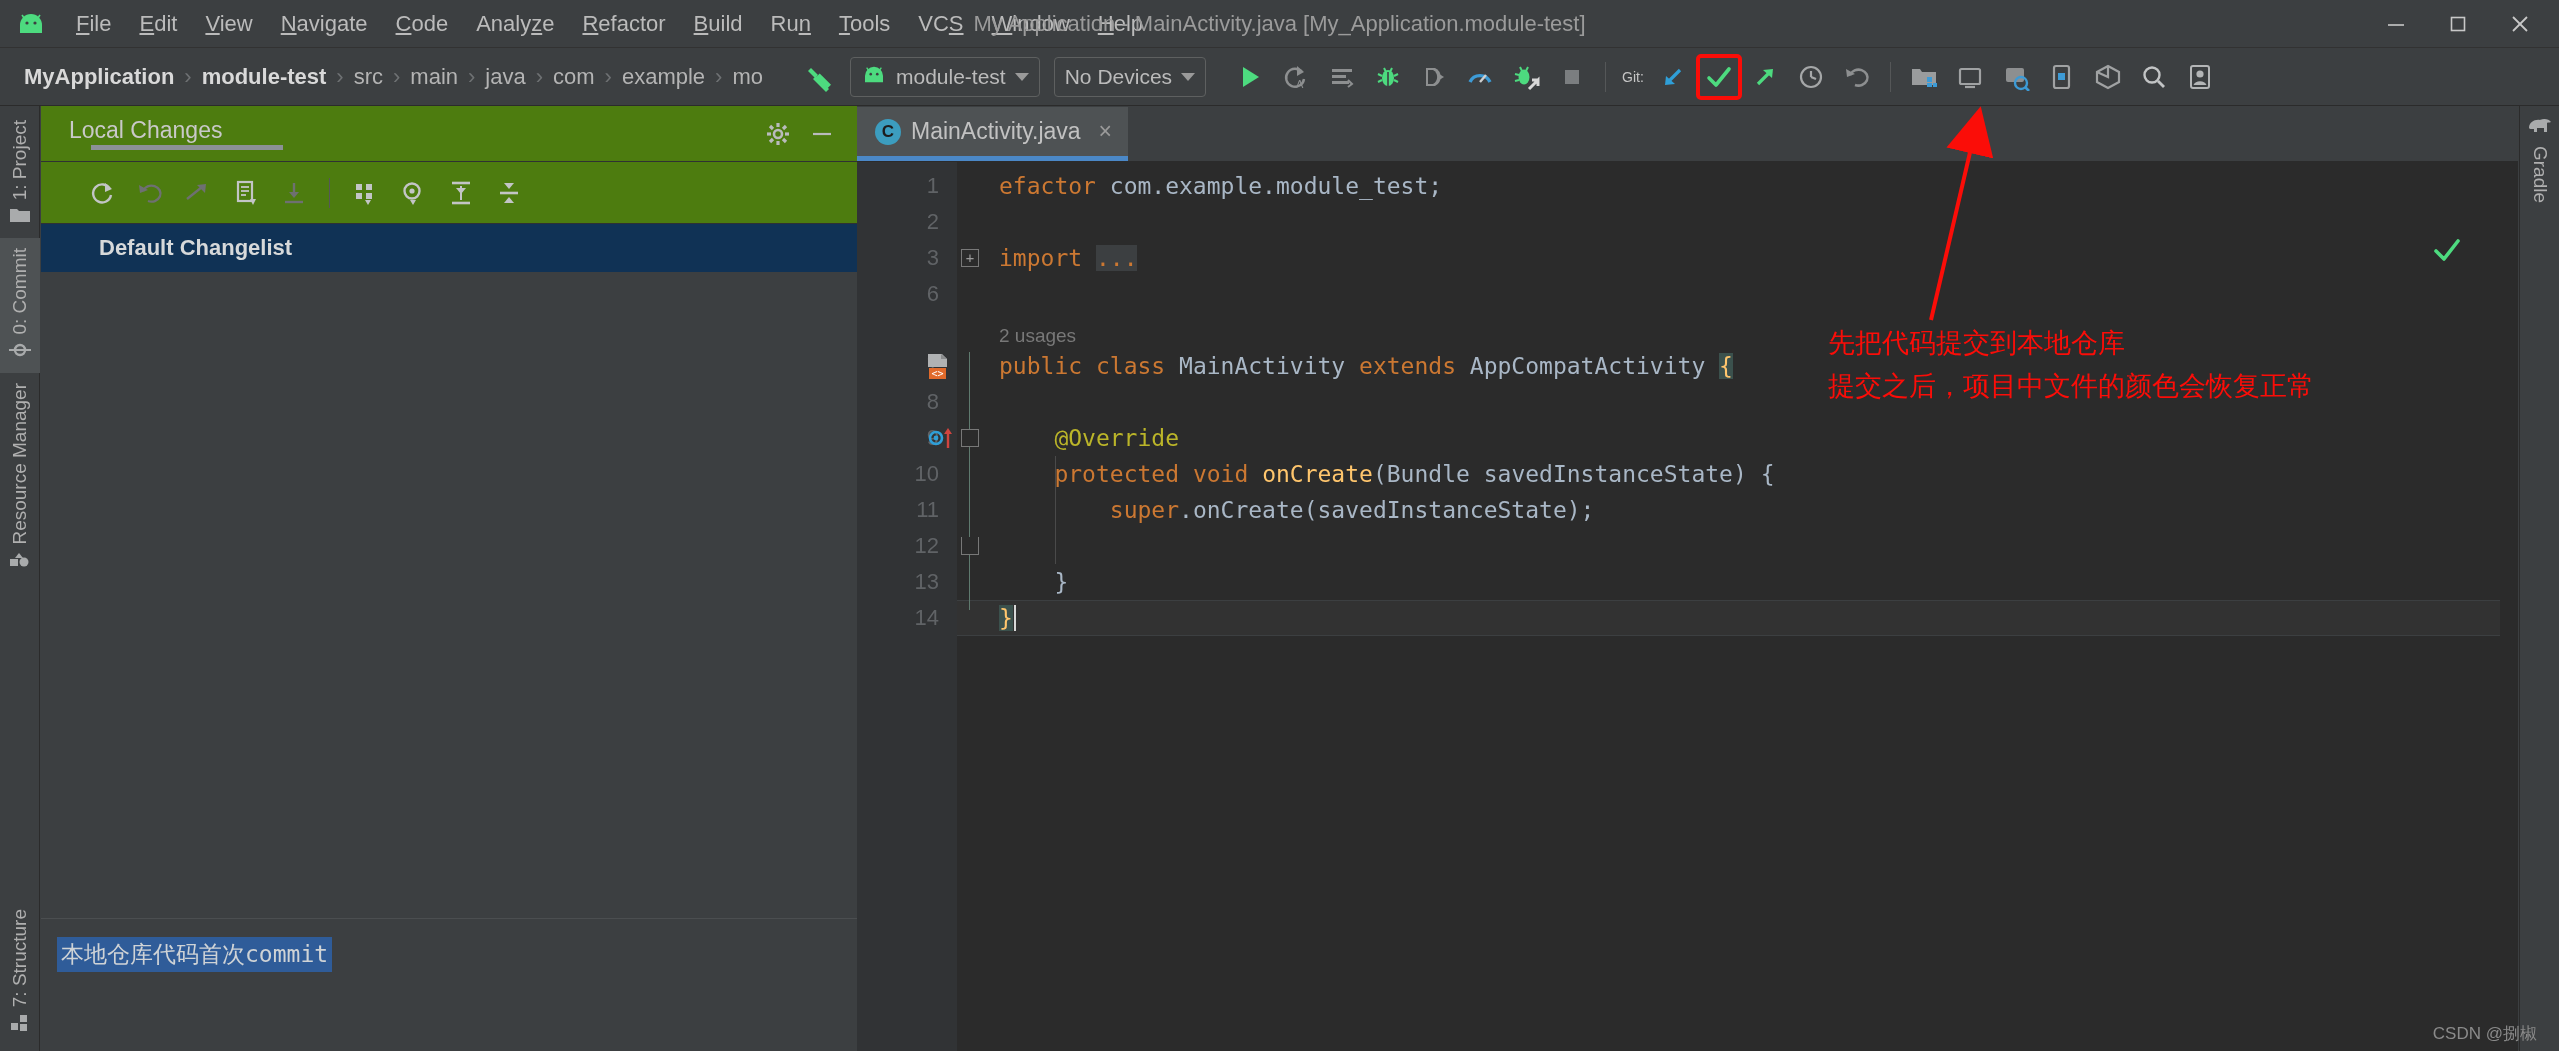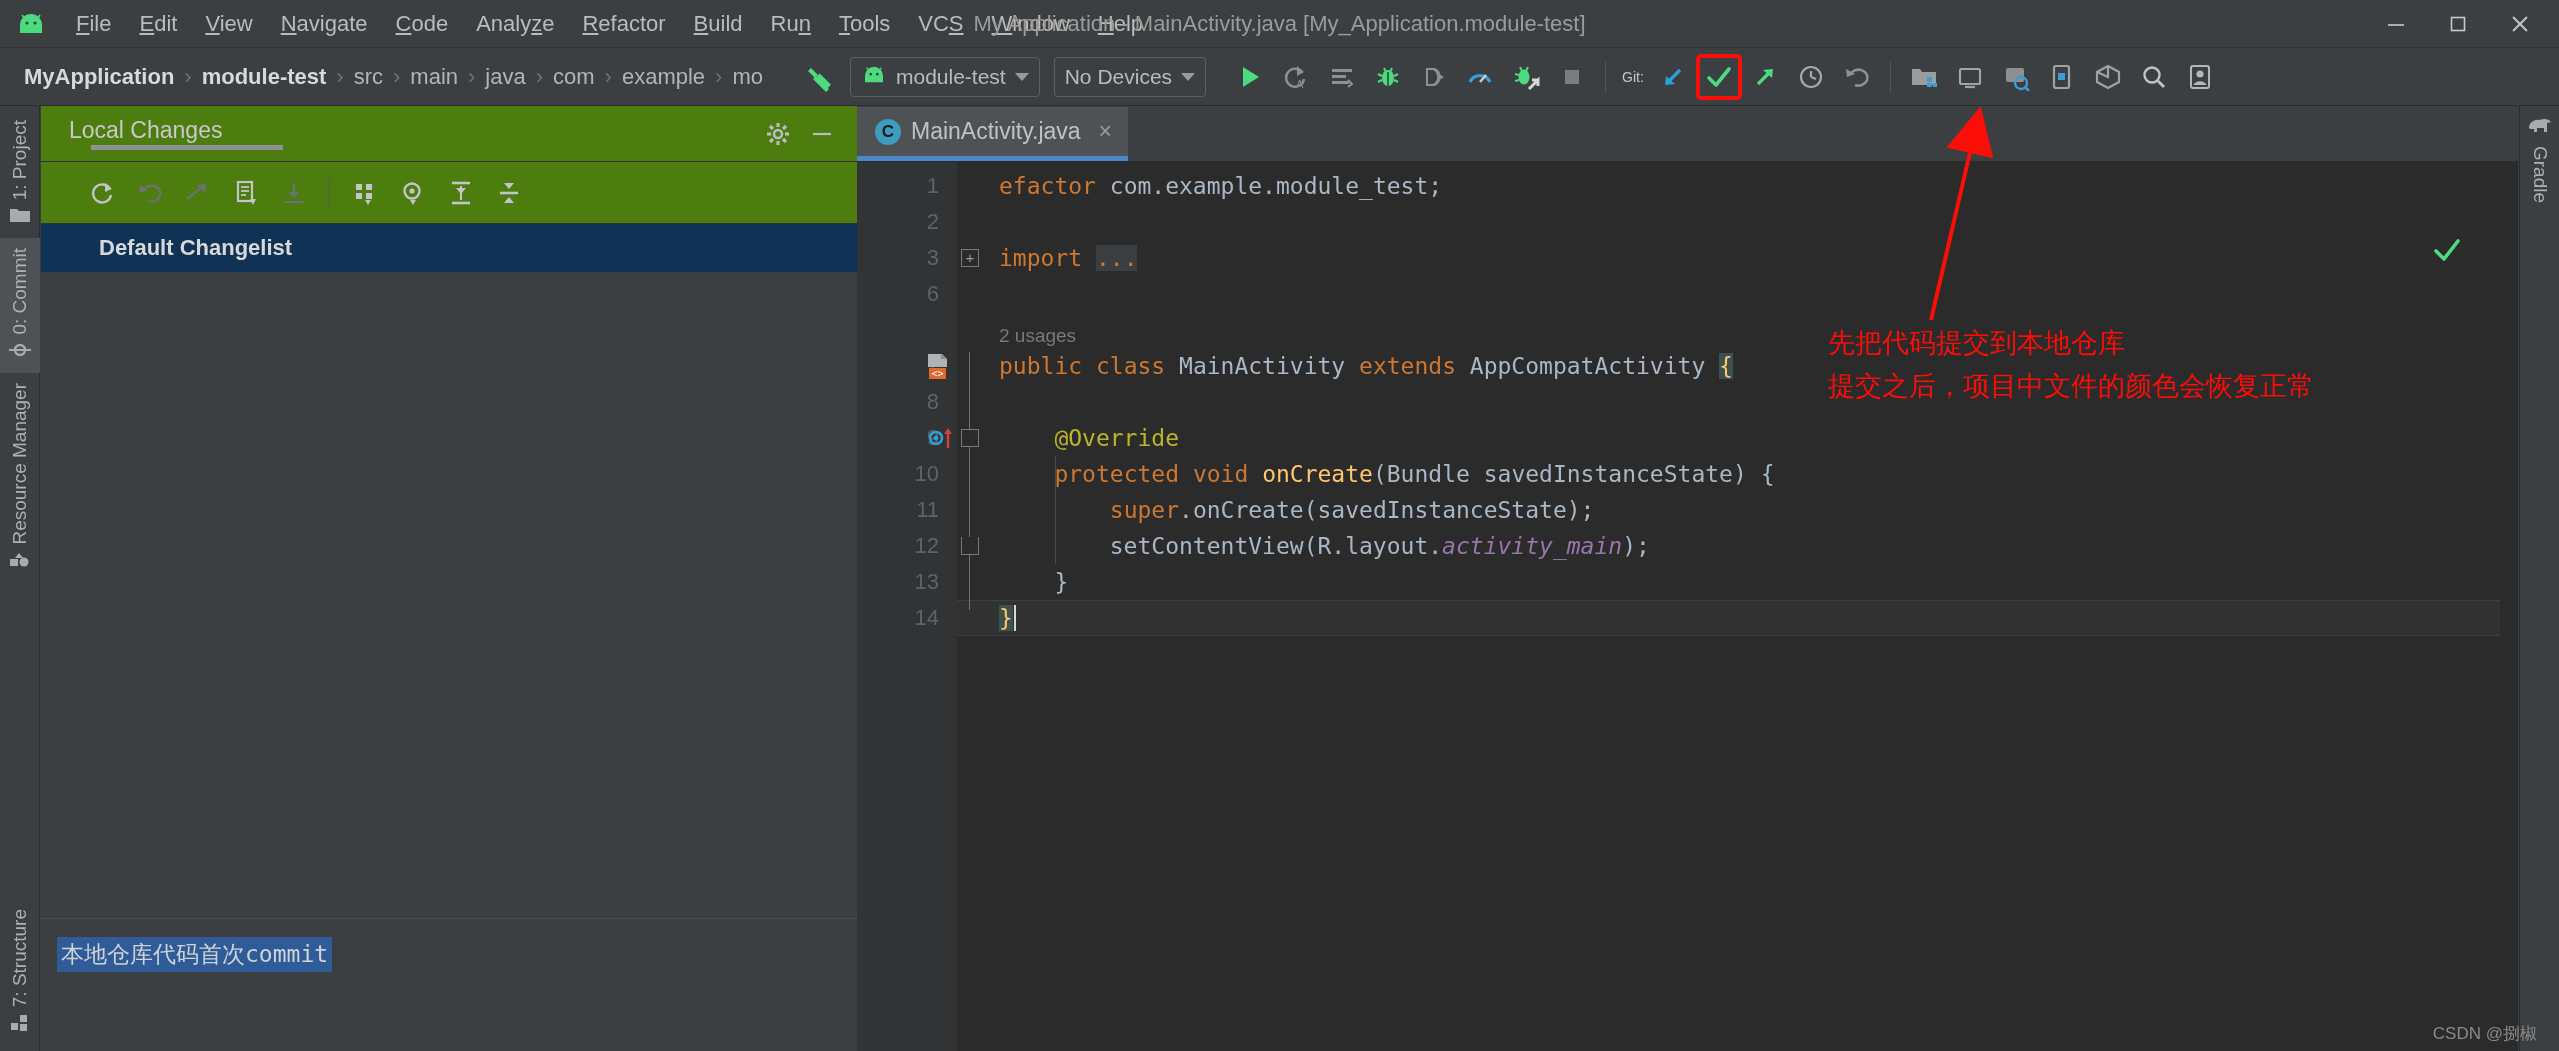--- a/index.html
+++ b/index.html
@@ -671,21 +671,20 @@
       <div class="usages" style="top:156px; left:42px">2 usages</div>
 
       <div class="cline" style="top:186px; left:42px"><span class="kw">public </span><span class="kw">class </span><span class="id">MainActivity </span><span class="kw">extends </span><span class="id">AppCompatActivity </span><span class="brace-hl">{</span></div>
 
       <div class="cline" style="top:258px; left:42px"><span class="anno">    @Override</span></div>
 
       <div class="cline" style="top:294px; left:42px"><span class="id">    </span><span class="kw">protected </span><span class="kw">void </span><span class="meth">onCreate</span><span class="id">(Bundle savedInstanceState) {</span></div>
 
       <div class="cline" style="top:330px; left:42px"><span class="id">        </span><span class="kw">super</span><span class="id">.onCreate(savedInstanceState);</span></div>
 
-      <div class="cline" style="top:366px; left:42px"><span class="id">        setContentView(R.layout.</span><span class="field">activity_main</span><span class="id">);</span></div>
 
       <div class="cline" style="top:402px; left:42px"><span class="id">    }</span></div>
 
       <div class="cline" style="top:438px; left:42px"><span class="brace-hl">}</span><span style="border-left:2px solid #d8d8d8; margin-left:1px;">​</span></div>
     </div>
 
     <div class="right-scroll-edge"></div>
   </div>
 
   <div class="ok-check">

